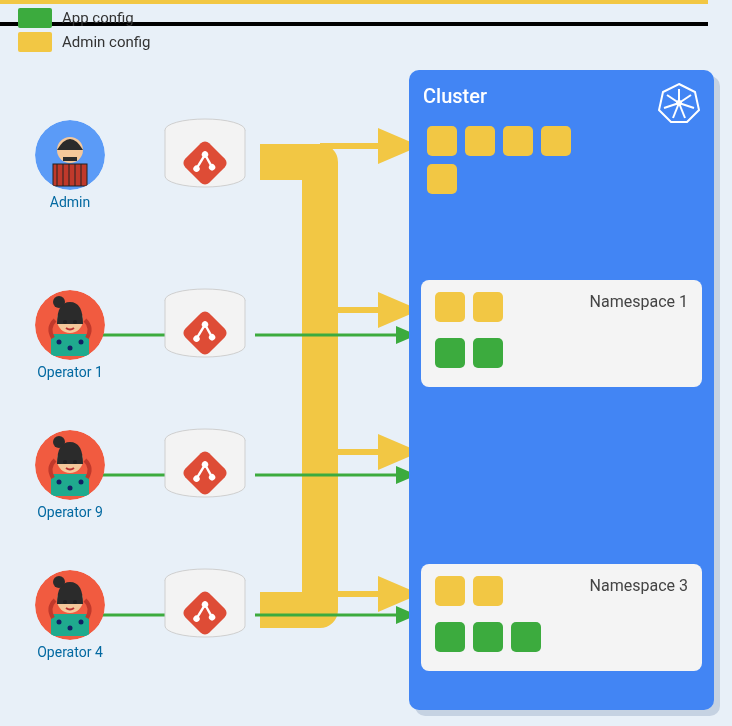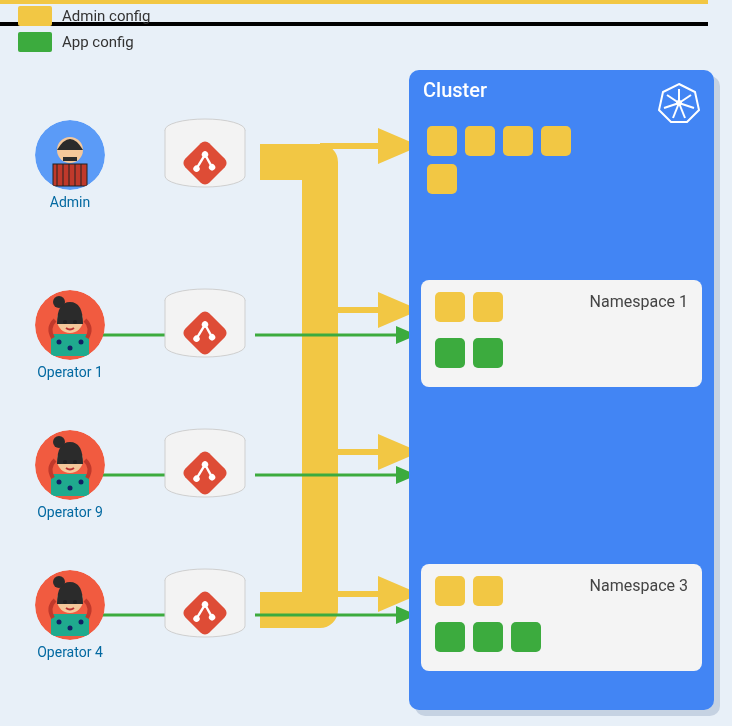--- a/index.html
+++ b/index.html
@@ -42,21 +42,21 @@
 
   
   .cluster {
     position: absolute;
     right: 18px;
     top: 70px;
     width: 305px;
     height: 640px;
     background:#4285f4;
     border-radius:10px;
-    padding:8px 14px;
+    padding:14px 14px;
     box-shadow: 6px 6px 0 rgba(0,40,100,.15);
   }
   .cluster-title { color:#fff; font-size:20px; font-weight:500; }
   .k8s-icon { position:absolute; top:12px; right:14px; width:42px; height:42px; }
   .cluster-top-blocks { position:absolute; top:56px; left:18px; display:flex; flex-wrap:wrap; gap:8px; width:165px; }
   .block { width:30px; height:30px; border-radius:5px; }
   .blk-y { background:#f2c744; }
   .blk-g { background:#3cab3e; }
 
   .ns {
@@ -73,27 +73,27 @@
   
   .connectors { position:absolute; inset:0; width:732px; height:726px; pointer-events:none; }
 </style>
 </head>
 <body>
 
 <div class="legend-bar-yellow"></div>
 <div class="legend-bar-black"></div>
 
 <div class="legend">
+  <div class="legend-row" style="margin-top:2px;">
+    <div class="legend-swatch green"></div>
+    <span class="legend-label">App config</span>
+  </div>
   <div class="legend-row">
     <div class="legend-swatch yellow"></div>
     <span class="legend-label">Admin config</span>
-  </div>
-  <div class="legend-row" style="margin-top:2px;">
-    <div class="legend-swatch green"></div>
-    <span class="legend-label">App config</span>
   </div>
 </div>
 
 <svg class="connectors" viewBox="0 0 732 726">
   <defs>
     <marker id="arrY" markerWidth="8" markerHeight="8" refX="6" refY="3" orient="auto">
       <path d="M0,0 L7,3 L0,6 Z" fill="#f2c744"></path>
     </marker>
     <marker id="arrG" markerWidth="8" markerHeight="8" refX="6" refY="3" orient="auto">
       <path d="M0,0 L7,3 L0,6 Z" fill="#3cab3e"></path>

